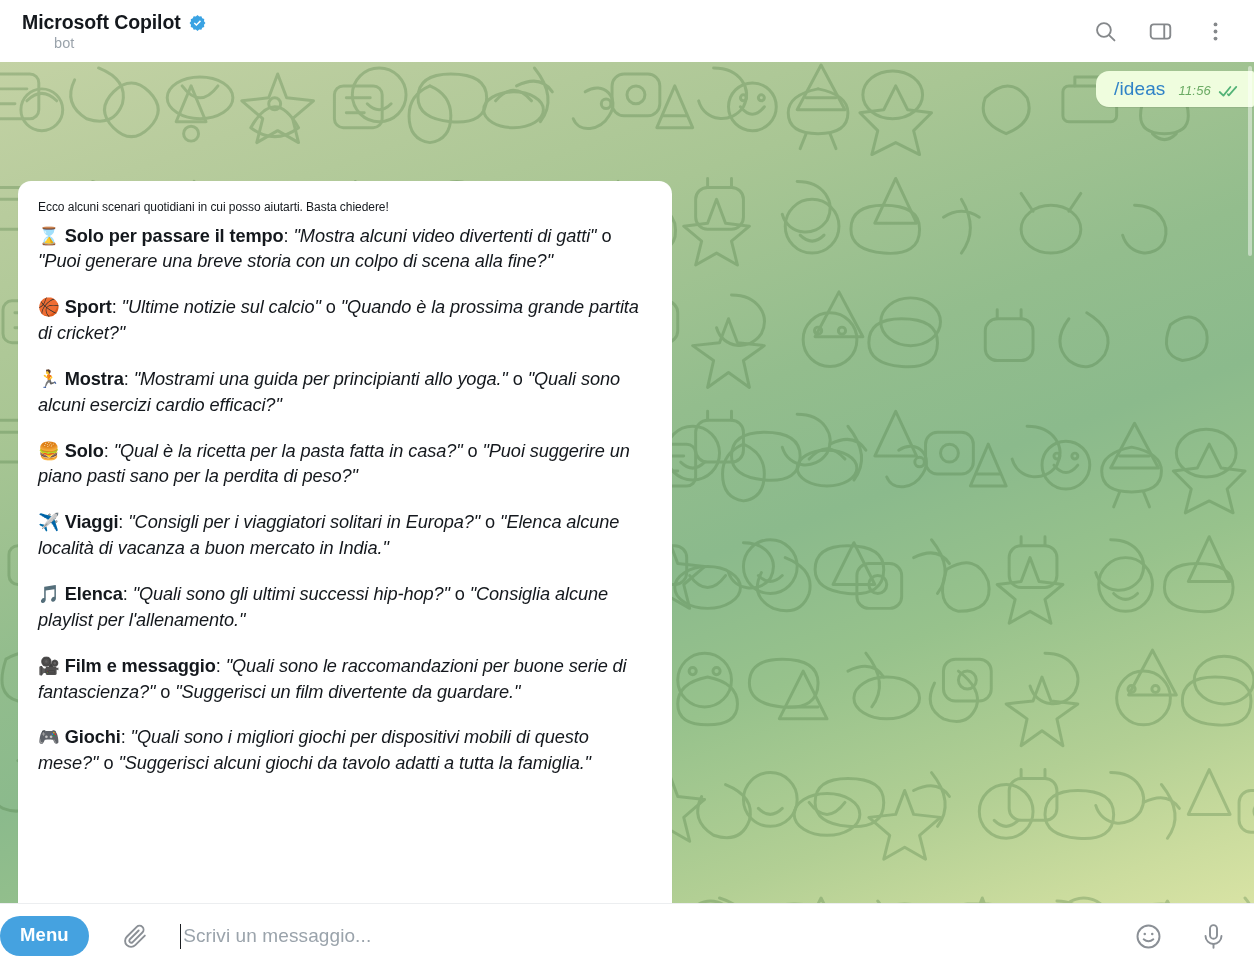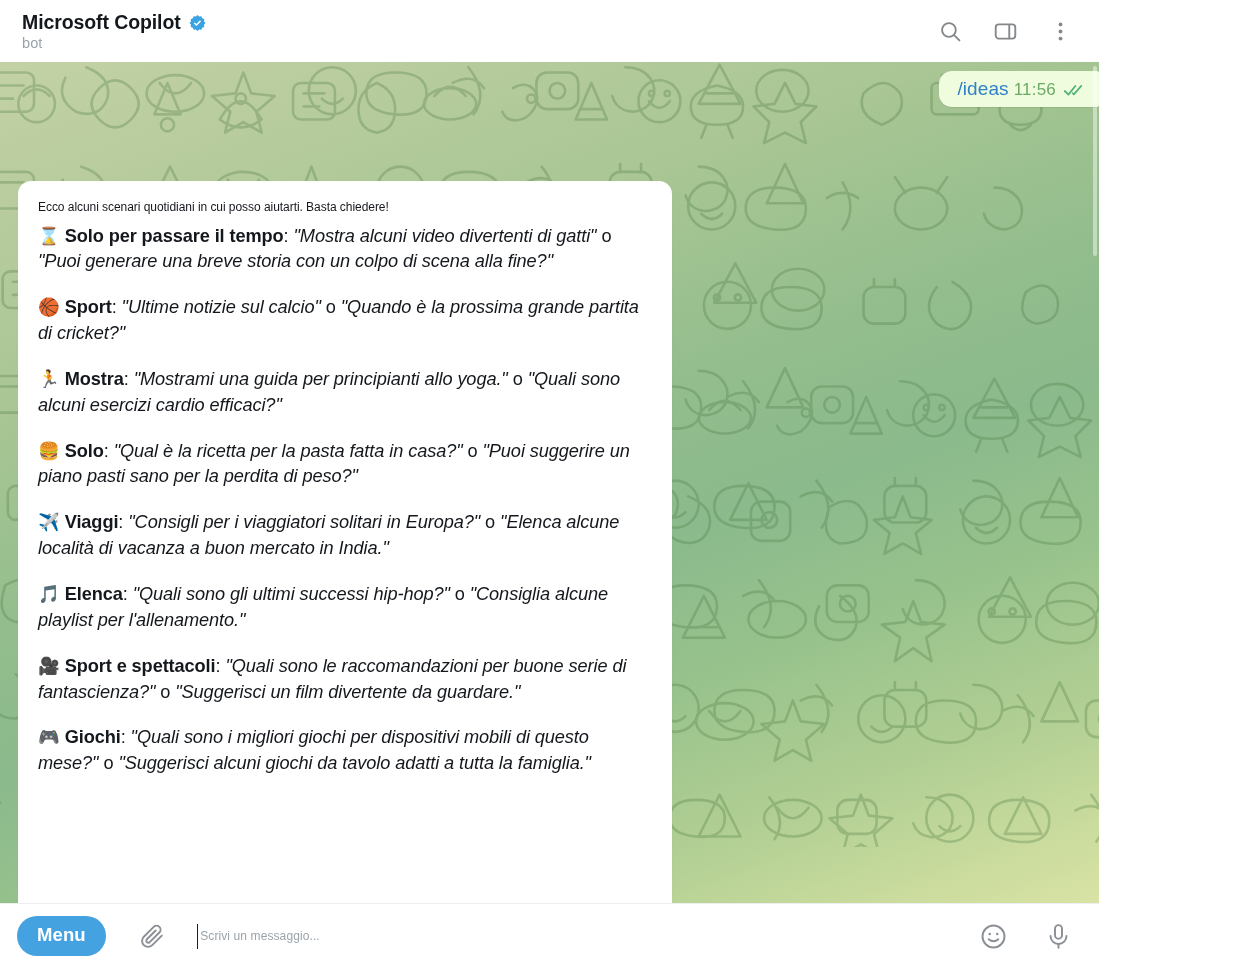--- a/index.html
+++ b/index.html
@@ -2,38 +2,38 @@
 <html><head>
 <meta charset="utf-8">
 <style>
   * { margin:0; padding:0; box-sizing:border-box; }
   html, body {
     width:1254px; height:968px;
     font-family:"Liberation Sans", sans-serif;
     overflow:hidden; background:#fff;
   }
 
-  #app { position:relative; width:1099px; height:968px; display:flex; flex-direction:column; }
+  #app { position:relative; width:1254px; height:968px; display:flex; flex-direction:column; }
 
   
   .chat-header {
     height:62px; flex:0 0 62px;
     background:#ffffff;
     display:flex; align-items:center;
     padding:0 16px 0 22px;
     position:relative; z-index:5;
   }
   .header-info { display:flex; flex-direction:column; justify-content:center; flex:1 1 auto; min-width:0; }
   .header-title-row { display:flex; align-items:center; gap:7px; }
   .header-title {
     font-size:19.5px; font-weight:700; color:#14181d;
     letter-spacing:-0.1px; white-space:nowrap;
   }
   .verified-badge { width:19px; height:19px; display:block; flex:0 0 19px; margin-top:1px; }
-  .header-sub { font-size:14.5px; color:#9aa3ab; margin-top:1px; letter-spacing:0.1px; }
+  .header-sub { font-size:14.5px; color:#9aa3ab; margin-top:1px; letter-spacing:0.1px;margin-left:32px; }
   .header-actions { display:flex; align-items:center; gap:30px; padding-right:10px; }
   .hicon { width:25px; height:25px; display:block; cursor:pointer; color:#85888b; }
 
   
   .chat-area {
     position:relative; flex:1 1 auto; overflow:hidden;
   }
   .chat-bg {
     position:absolute; inset:0;
     background:
@@ -51,27 +51,27 @@
   .chat-bg-pattern { position:absolute; inset:0; opacity:0.30; }
 
   .messages { position:absolute; inset:0; padding:0; }
 
   
   .row-out { position:absolute; top:9px; right:0px; display:flex; justify-content:flex-end; }
   .bubble-out {
     background:#effdde;
     border-radius:13px 2px 2px 13px;
     padding:7px 14px 7px 18px;
-    display:flex; align-items:baseline; gap:5px;
+    display:flex; align-items:baseline; gap:13px;
     box-shadow:0 1px 1px rgba(0,0,0,0.07);
     max-width:430px;
   }
   .cmd-text { font-size:19px; color:#2f82c7; letter-spacing:0.1px; }
   .msg-meta { display:flex; align-items:center; gap:7px; }
-  .msg-time { font-size:17px; color:#6bab64; letter-spacing:0.2px; }
+  .msg-time { font-size:13px; color:#6bab64; letter-spacing:0.2px;font-style:italic; }
   .check-icon { width:22px; height:14px; display:block; color:#53b377; }
 
   
   .row-in { position:absolute; top:119px; left:18px; }
   .bubble-in {
     background:#ffffff;
     width:654px;
     border-radius:13px 13px 0 0;
     padding:18px 22px 20px 20px;
     box-shadow:0 1px 1px rgba(0,0,0,0.08);
@@ -96,40 +96,40 @@
     position:absolute; right:2px; top:4px;
     width:4px; height:190px; border-radius:3px;
     background:rgba(255,255,255,0.45);
   }
 
   
   .composer {
     height:65px; flex:0 0 65px;
     background:#ffffff;
     display:flex; align-items:center;
-    padding:0 22px 0 17px; gap:11px;
+    padding:0 22px 0 0; gap:11px;
     border-top:1px solid #eceef0;
     position:relative; z-index:5;
   }
   .menu-btn {
     background:#45a2e0; color:#fff;
     font-size:18.5px; font-weight:700;
     border:none; border-radius:22px;
     padding:10px 20px 11px; cursor:pointer;
     letter-spacing:0.1px; line-height:1;
   }
   .attach-icon { width:27px; height:27px; margin:0 20px 0 22px; color:#8b9096; cursor:pointer; display:block; }
   .input-wrap { flex:1 1 auto; display:flex; align-items:center; position:relative; height:100%; }
   .caret {
     width:1.5px; height:25px; background:#1b1e21; margin-right:2px;
   }
   .msg-input {
     border:none; outline:none; background:transparent;
     font-family:"Liberation Sans", sans-serif;
-    font-size:12px; color:#14181d; width:100%; padding:0;
+    font-size:19px; color:#14181d; width:100%; padding:0;
     letter-spacing:0.1px;
   }
   .msg-input::placeholder { color:#9aa3ab; }
   .composer-actions { display:flex; align-items:center; gap:36px; padding-left:20px; padding-right:4px; }
   .cicon { width:29px; height:29px; display:block; color:#8b9096; cursor:pointer; }
 </style>
 </head>
 <body>
 
 <div id="app">
@@ -365,21 +365,21 @@
       <div class="row-in">
         <div class="bubble-in">
           <div class="intro">Ecco alcuni scenari quotidiani in cui posso aiutarti. Basta chiedere!</div>
           <div id="ideas-list">
               <div class="idea-item"><span class="emoji">⌛</span><span class="cat">Solo per passare il tempo</span>: <span class="q">"Mostra alcuni video divertenti di gatti"</span> <span>o</span> <span class="q">"Puoi generare una breve storia con un colpo di scena alla fine?"</span></div>
               <div class="idea-item"><span class="emoji">🏀</span><span class="cat">Sport</span>: <span class="q">"Ultime notizie sul calcio"</span> <span>o</span> <span class="q">"Quando è la prossima grande partita di cricket?"</span></div>
               <div class="idea-item"><span class="emoji">🏃</span><span class="cat">Mostra</span>: <span class="q">"Mostrami una guida per principianti allo yoga."</span> <span>o</span> <span class="q">"Quali sono alcuni esercizi cardio efficaci?"</span></div>
               <div class="idea-item"><span class="emoji">🍔</span><span class="cat">Solo</span>: <span class="q">"Qual è la ricetta per la pasta fatta in casa?"</span> <span>o</span> <span class="q">"Puoi suggerire un piano pasti sano per la perdita di peso?"</span></div>
               <div class="idea-item"><span class="emoji">✈️</span><span class="cat">Viaggi</span>: <span class="q">"Consigli per i viaggiatori solitari in Europa?"</span> <span>o</span> <span class="q">"Elenca alcune località di vacanza a buon mercato in India."</span></div>
               <div class="idea-item"><span class="emoji">🎵</span><span class="cat">Elenca</span>: <span class="q">"Quali sono gli ultimi successi hip-hop?"</span> <span>o</span> <span class="q">"Consiglia alcune playlist per l'allenamento."</span></div>
-              <div class="idea-item"><span class="emoji">🎥</span><span class="cat">Sport e spettacoli</span>: <span class="q">"Quali sono le raccomandazioni per buone serie di fantascienza?"</span> <span>o</span> <span class="q">"Suggerisci un film divertente da guardare."</span></div>
+              <div class="idea-item"><span class="emoji">🎥</span><span class="cat">Film e messaggio</span>: <span class="q">"Quali sono le raccomandazioni per buone serie di fantascienza?"</span> <span>o</span> <span class="q">"Suggerisci un film divertente da guardare."</span></div>
               <div class="idea-item"><span class="emoji">🎮</span><span class="cat">Giochi</span>: <span class="q">"Quali sono i migliori giochi per dispositivi mobili di questo mese?"</span> <span>o</span> <span class="q">"Suggerisci alcuni giochi da tavolo adatti a tutta la famiglia."</span></div>
             </div>
         </div>
       </div>
     </div>
 
     <div class="scrollbar"></div>
   </div>
 
   <div class="composer">

